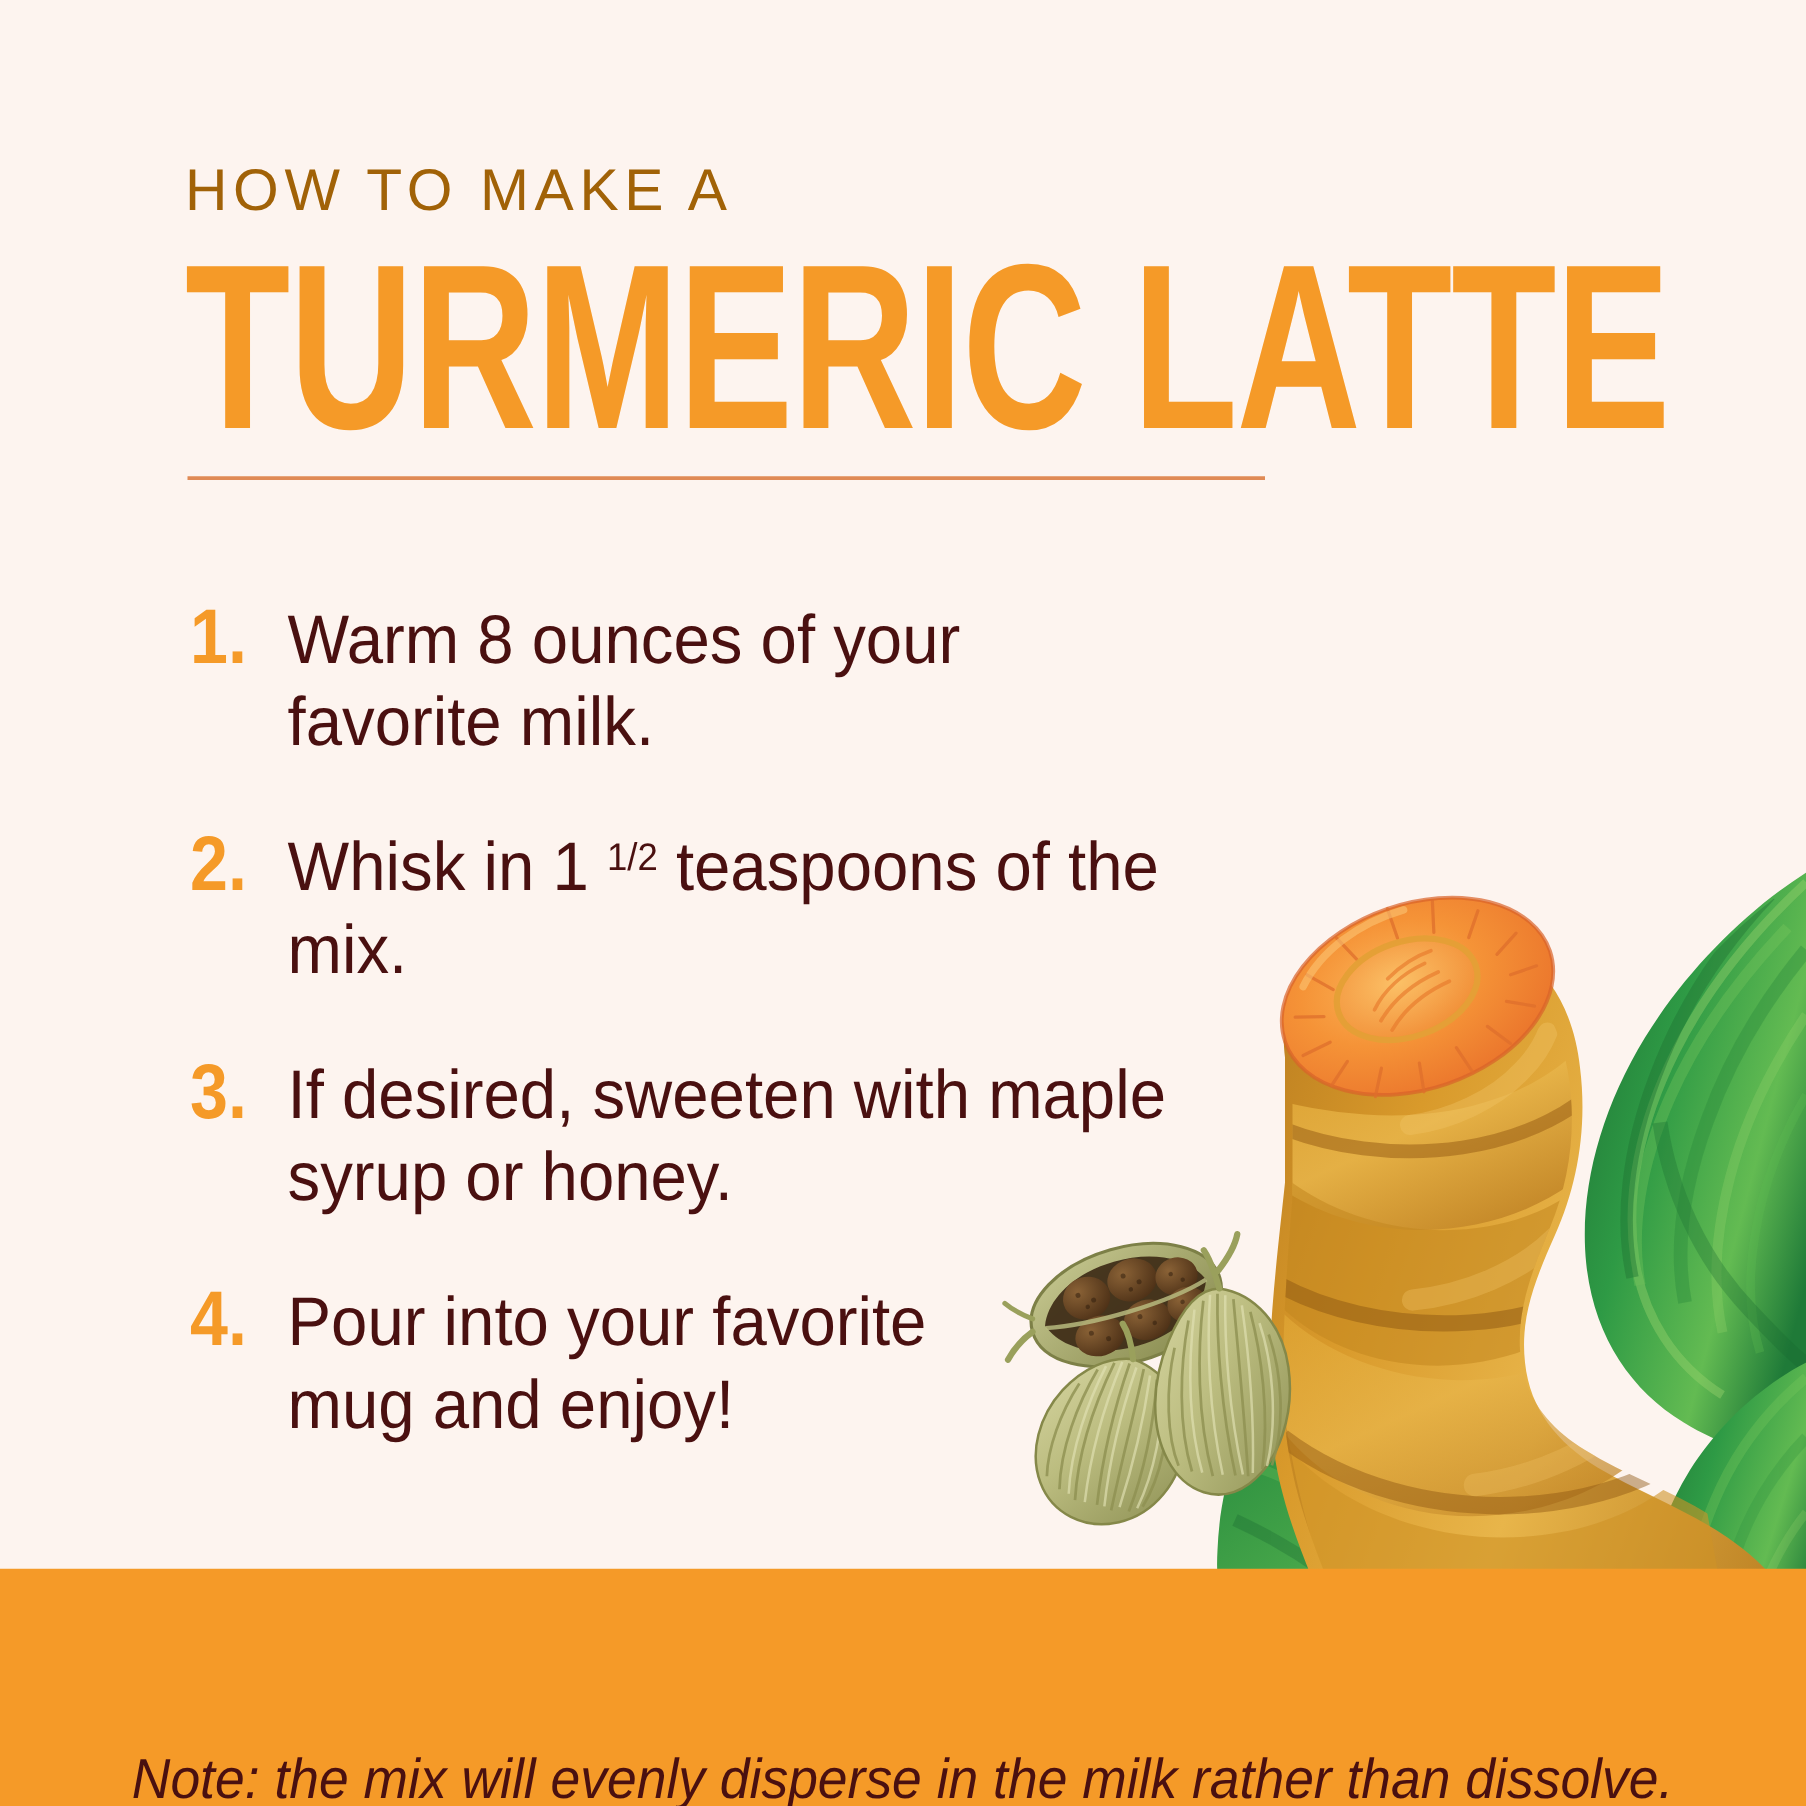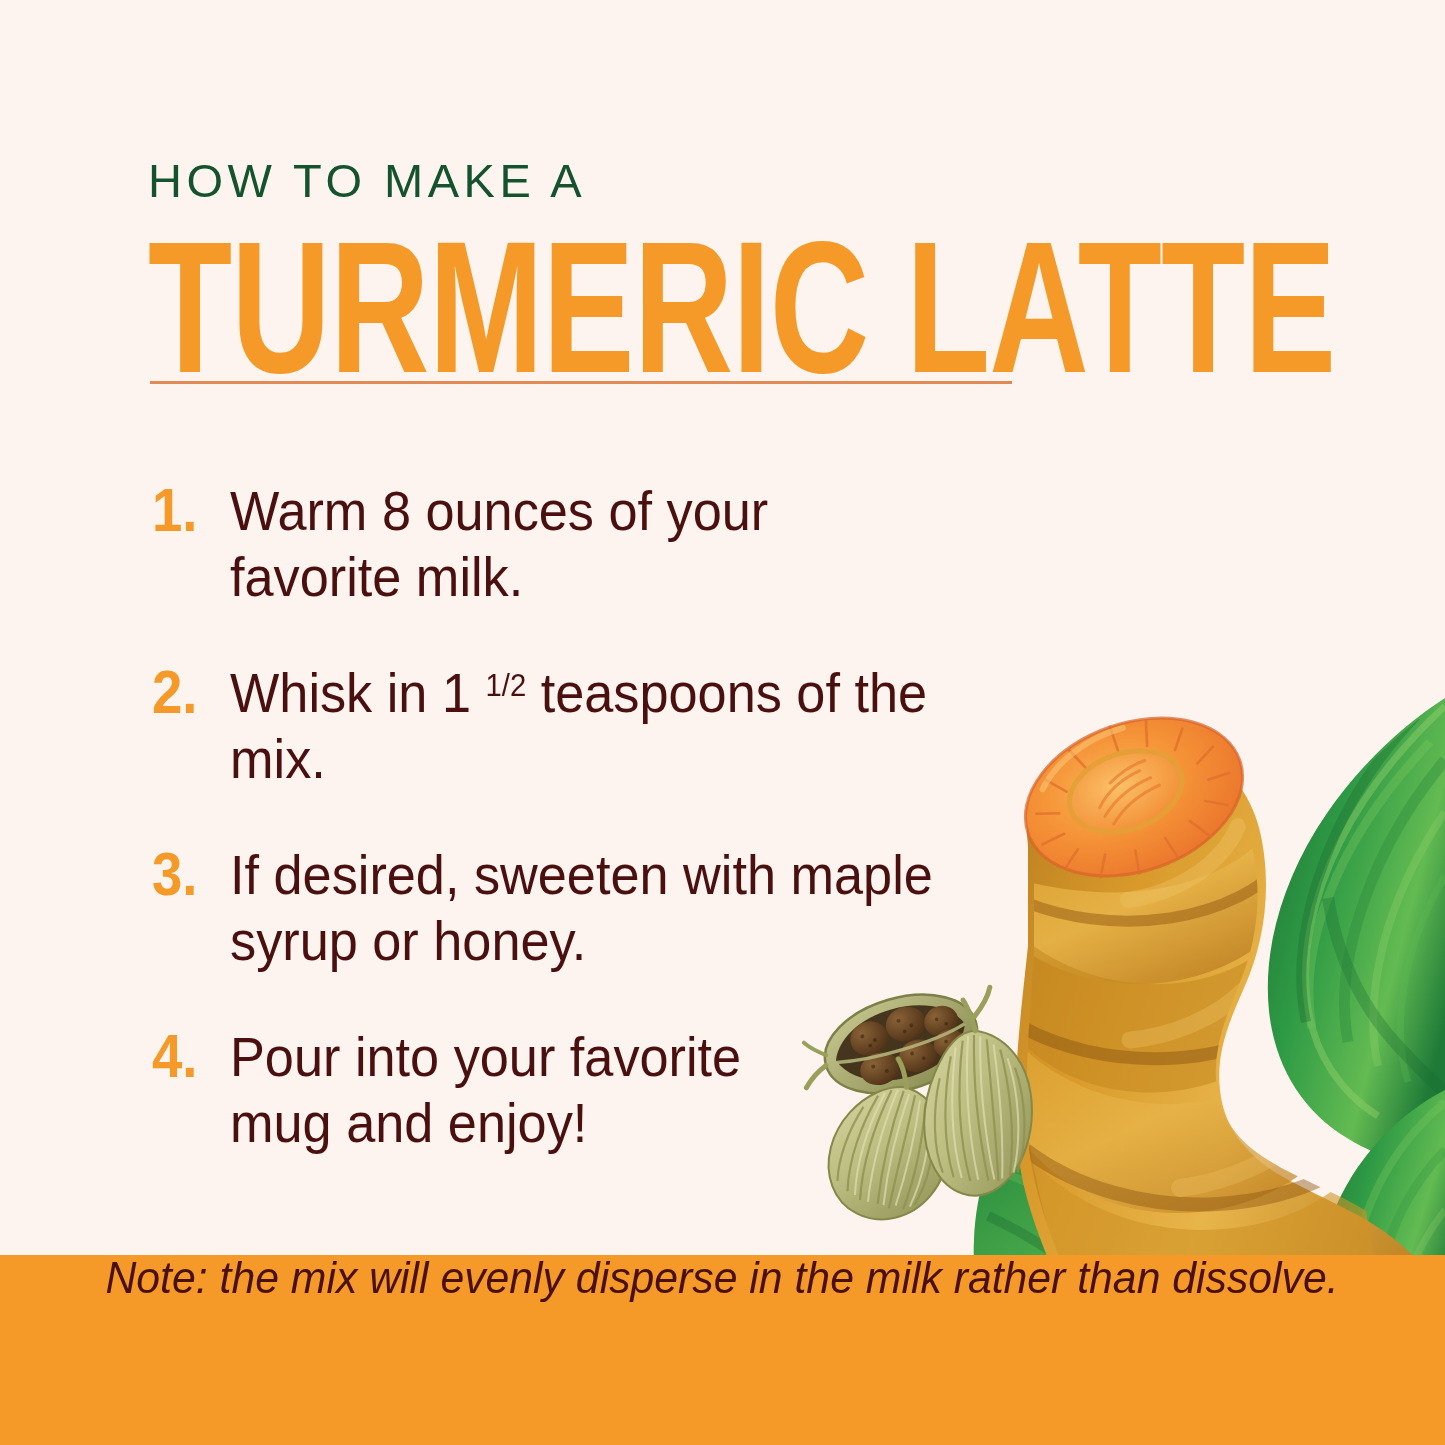--- a/index.html
+++ b/index.html
@@ -36,26 +36,25 @@
     position: absolute;
     left: 148px;
     top: 128px;
     width: 900px;
   }
   .kicker {
     font-family: "Liberation Sans", sans-serif;
     font-size: 47px;
     letter-spacing: 4.5px;
     font-weight: 400;
-    color: #14532d;
+    color: #a16207;
     line-height: 1;
     white-space: nowrap;
     transform: scaleX(1.0);
     transform-origin: left center;
-    margin-top: 29px;
   }
   .bigtitle {
     margin-top: 22px;
     font-family: "Liberation Sans Narrow", "Liberation Sans", sans-serif;
     font-size: 168px;
     font-weight: 700;
     color: #f59a28;
     line-height: 0.86;
     letter-spacing: -1px;
     white-space: nowrap;
@@ -114,21 +113,21 @@
 
   
   #notebar {
     position: absolute;
     left: 0;
     top: 1255px;
     width: 1445px;
     height: 190px;
     background: #f59a28;
     display: flex;
-    align-items: flex-start;
+    align-items: flex-end;
     justify-content: center;
   }
   #note {
     font-family: "Liberation Sans Narrow", "Liberation Sans", sans-serif;
     font-style: italic;
     font-size: 45px;
     color: #4a1010;
     line-height: 1;
     white-space: nowrap;
     transform: scaleX(0.95);

